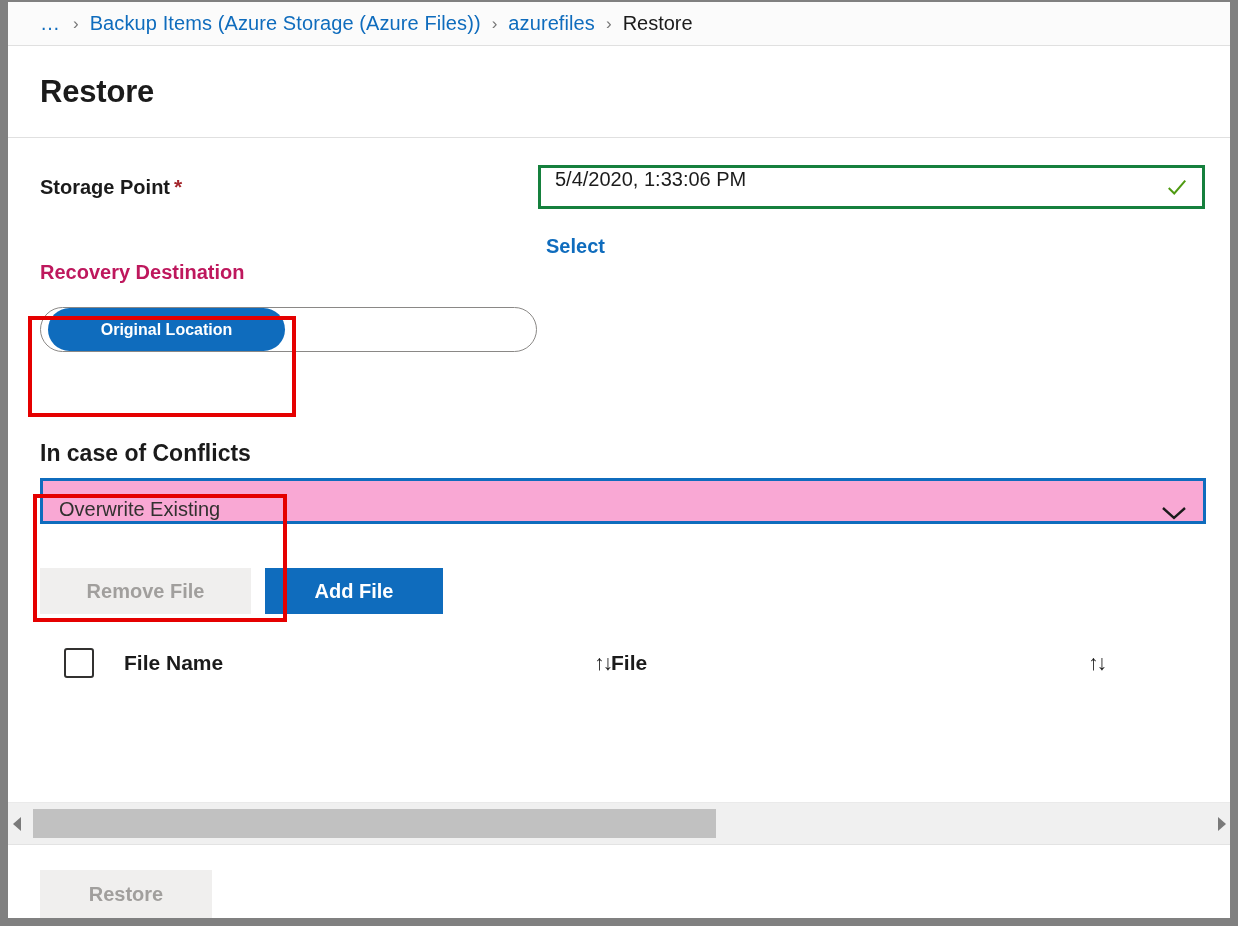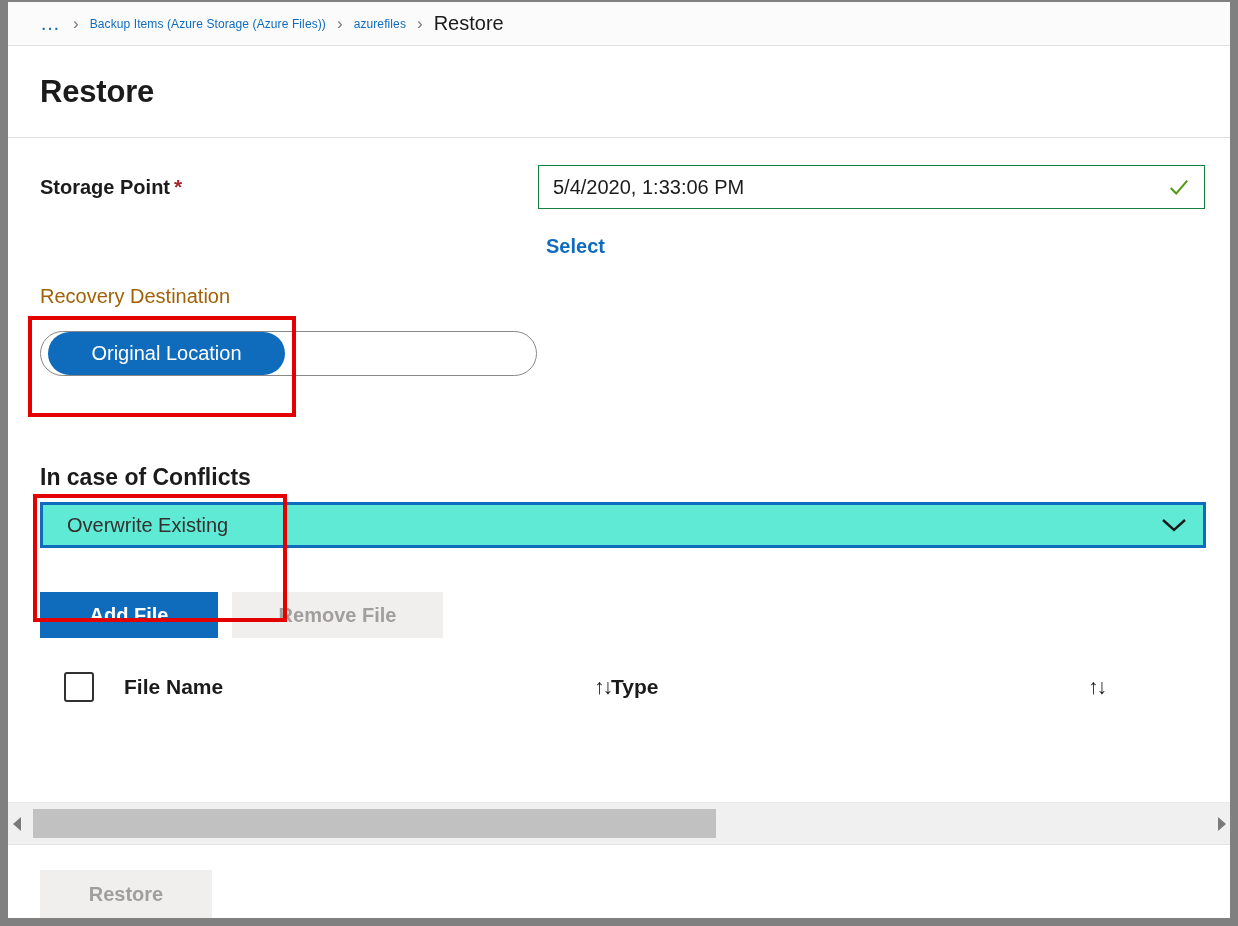--- a/index.html
+++ b/index.html
@@ -33,21 +33,21 @@
     box-sizing: border-box;
     background: #fbfbfb;
     border-bottom: 1px solid #e0e0e0;
     display: flex;
     align-items: center;
     padding-left: 32px;
     white-space: nowrap;
   }
   .crumb-link {
     color: #0f6cbd;
-    font-size: 12px;
+    font-size: 20px;
     letter-spacing: .1px;
     cursor: pointer;
   }
   .crumb-ellipsis {
     color: #0f6cbd;
     font-size: 20px;
     letter-spacing: 2px;
     cursor: pointer;
   }
   .crumb-current {
@@ -103,24 +103,24 @@
     font-size: 21px;
     font-weight: 700;
     margin-left: 4px;
   }
 
   .textbox {
     position: relative;
     width: 667px;
     height: 44px;
     box-sizing: border-box;
-    border: 1px solid #15803d;
-    background: #ffffff;
-    display: flex;
-    align-items: center;
+    border: 3px solid #15803d;
+    background: #ffffff;
+    display: flex;
+    align-items: flex-start;
     padding: 0 44px 0 14px;
     font-size: 20px;
     color: #1b1b1b;
   }
   .check-ok {
     position: absolute;
     right: 14px;
     top: 50%;
     transform: translateY(-50%);
     width: 22px;
@@ -132,23 +132,23 @@
     left: 506px;
     top: 70px;
     font-size: 20px;
     color: #0f6cbd;
     font-weight: 600;
     cursor: pointer;
   }
 
   .section-label {
     font-size: 20px;
-    font-weight: 400;
-    color: #a16207;
-    margin-top: 72px;
+    font-weight: 700;
+    color: #be185d;
+    margin-top: 48px;
   }
 
   
   .toggle-wrap {
     margin-top: 23px;
     width: 497px;
     height: 45px;
     box-sizing: border-box;
     border: 1px solid #8a8886;
     border-radius: 23px;
@@ -156,23 +156,24 @@
     align-items: center;
     background: #ffffff;
     padding: 0;
     overflow: hidden;
   }
   .toggle-opt {
     height: 43px;
     display: flex;
     align-items: center;
     justify-content: center;
-    font-size: 20px;
-    cursor: pointer;
-    box-sizing: border-box;
+    font-size: 16px;
+    cursor: pointer;
+    box-sizing: border-box;
+    font-weight: bold;
   }
   .toggle-opt.selected {
     background: #0f6cbd;
     color: #ffffff;
     border-radius: 22px;
     width: 237px;
     margin-left: 7px;
   }
   .toggle-opt.unselected {
     color: #323130;
@@ -185,25 +186,25 @@
     font-weight: 600;
     color: #1b1b1b;
     margin-top: 88px;
   }
   .dropdown {
     margin-top: 11px;
     width: 1166px;
     height: 46px;
     box-sizing: border-box;
     border: 3px solid #0f6cbd;
-    background: #5eead4;
-    display: flex;
-    align-items: center;
+    background: #f9a8d4;
+    display: flex;
+    align-items: flex-end;
     justify-content: space-between;
-    padding: 0 16px 0 24px;
+    padding: 0 16px 0 16px;
     font-size: 20px;
     color: #323130;
     cursor: pointer;
   }
   .chevron-down {
     width: 26px;
     height: 15px;
   }
 
   
@@ -380,32 +381,32 @@
 
     <div class="conflict-label">In case of Conflicts</div>
     <div class="dropdown">
       <span>Overwrite Existing</span>
       <svg class="chevron-down" viewBox="0 0 26 15">
         <path d="M2 2 L13 12 L24 2" fill="none" stroke="#1b1b1b" stroke-width="2.4"></path>
       </svg>
     </div>
 
     <div class="btn-row">
+      <button class="btn disabled">Remove File</button>
       <button class="btn primary">Add File</button>
-      <button class="btn disabled">Remove File</button>
     </div>
 
     <div class="table-head">
       <div class="hdr-checkbox"></div>
       <div class="hdr-cell hdr-filename">
         <span>File Name</span>
         <span class="sort-icon">↑↓</span>
       </div>
       <div class="hdr-cell hdr-type">
-        <span>Type</span>
+        <span>File</span>
         <span class="sort-icon">↑↓</span>
       </div>
     </div>
 
   </div>
 
   <div class="hscroll">
     <div class="sb-arrow">
       <svg width="10" height="16" viewBox="0 0 10 16">
           <path d="M9 1 L1 8 L9 15 Z" fill="#7a7a7a"></path>

